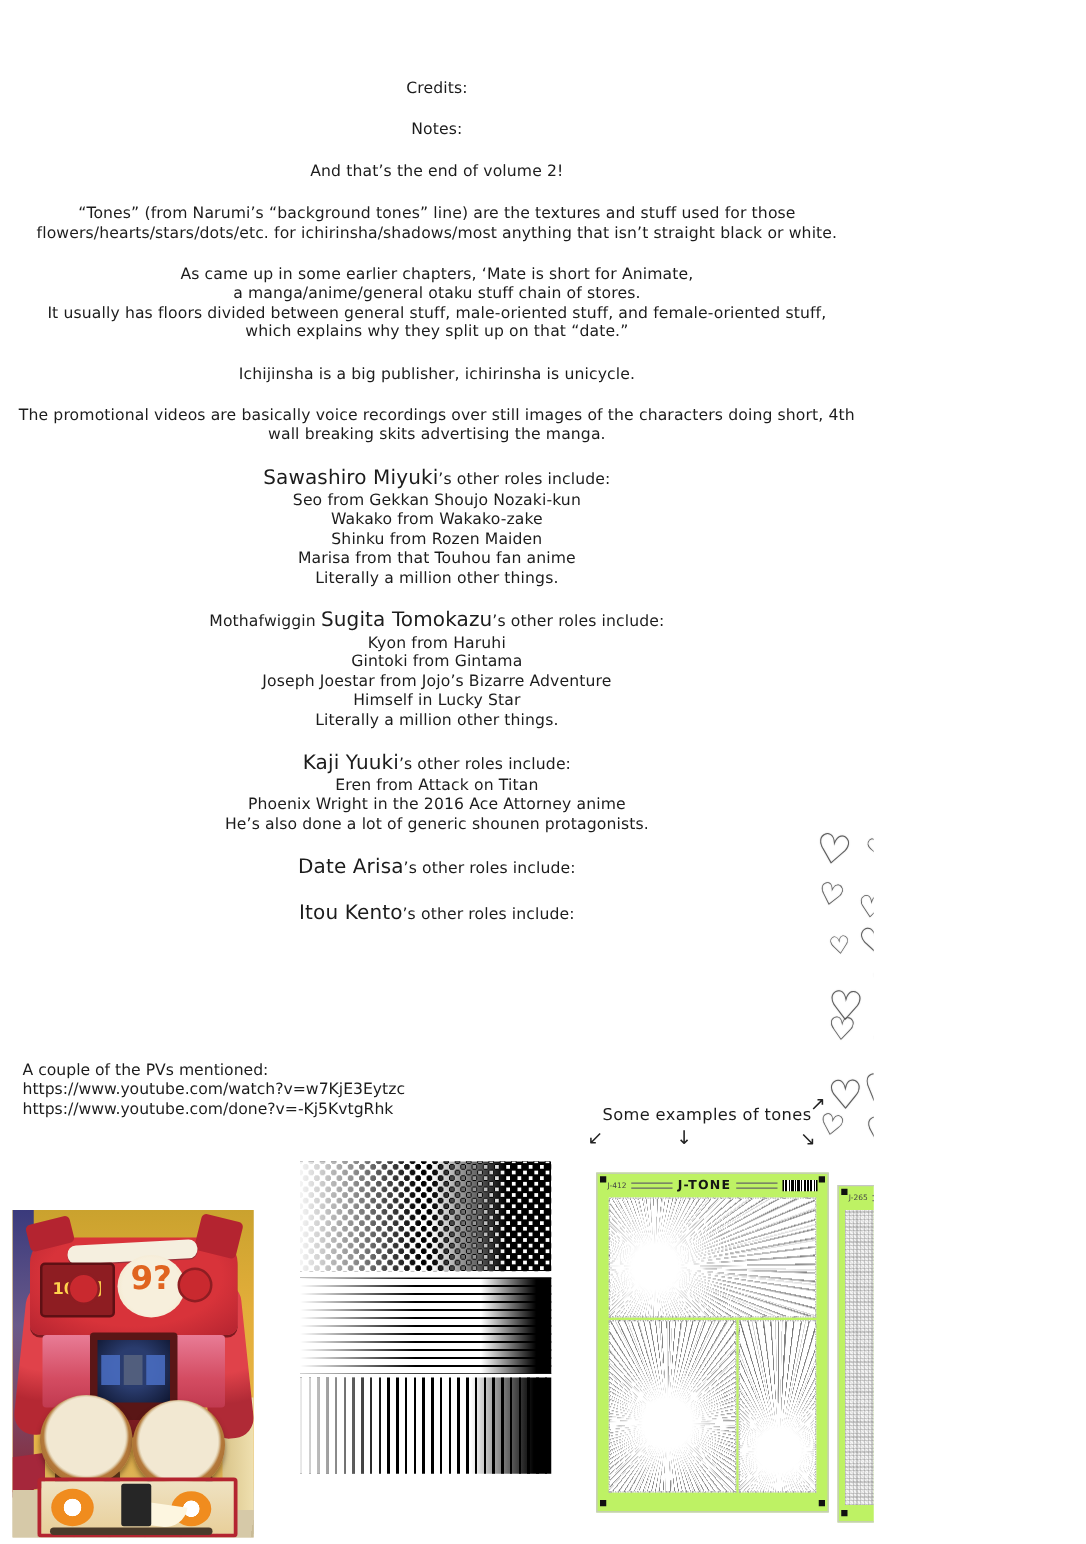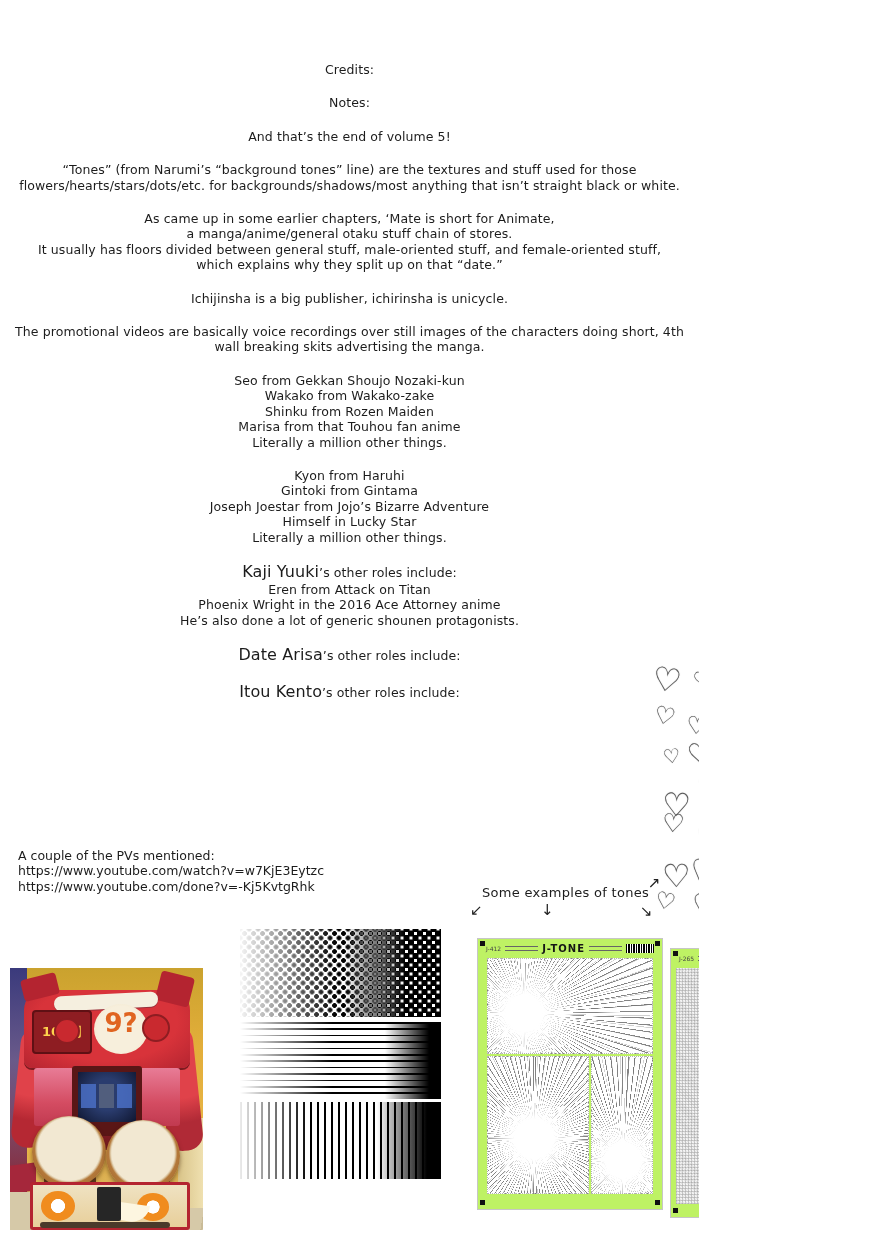--- a/index.html
+++ b/index.html
@@ -130,41 +130,43 @@
     text-shadow:0 0 1px #9a9a9a;}
 </style>
 </head>
 <body>
 
 <div class="page">
 
   <main class="text-col">
     <p>Credits:</p>
     <p>Notes:</p>
-    <p>And that’s the end of volume 5!</p>
+    <p>And that’s the end of volume 2!</p>
 
     <p class="pre">“Tones” (from Narumi’s “background tones” line) are the textures and stuff used for those
-flowers/hearts/stars/dots/etc. for backgrounds/shadows/most anything that isn’t straight black or white.</p>
+flowers/hearts/stars/dots/etc. for ichirinsha/shadows/most anything that isn’t straight black or white.</p>
     <p class="pre">As came up in some earlier chapters, ‘Mate is short for Animate,
 a manga/anime/general otaku stuff chain of stores.
 It usually has floors divided between general stuff, male-oriented stuff, and female-oriented stuff,
 which explains why they split up on that “date.”</p>
     <p class="pre">Ichijinsha is a big publisher, ichirinsha is unicycle.</p>
     <p class="pre">The promotional videos are basically voice recordings over still images of the characters doing short, 4th
 wall breaking skits advertising the manga.</p>
 
     <section class="role-block">
+      <p class="hdr"><span class="small"></span><span class="name">Sawashiro Miyuki</span><span class="small">’s other roles include:</span></p>
       <p class="pre roles">Seo from Gekkan Shoujo Nozaki-kun
 Wakako from Wakako-zake
 Shinku from Rozen Maiden
 Marisa from that Touhou fan anime
 Literally a million other things.</p>
     </section>
 
     <section class="role-block">
+      <p class="hdr"><span class="small">Mothafwiggin </span><span class="name">Sugita Tomokazu</span><span class="small">’s other roles include:</span></p>
       <p class="pre roles">Kyon from Haruhi
 Gintoki from Gintama
 Joseph Joestar from Jojo’s Bizarre Adventure
 Himself in Lucky Star
 Literally a million other things.</p>
     </section>
 
     <section class="role-block">
       <p class="hdr"><span class="small"></span><span class="name">Kaji Yuuki</span><span class="small">’s other roles include:</span></p>
       <p class="pre roles">Eren from Attack on Titan

